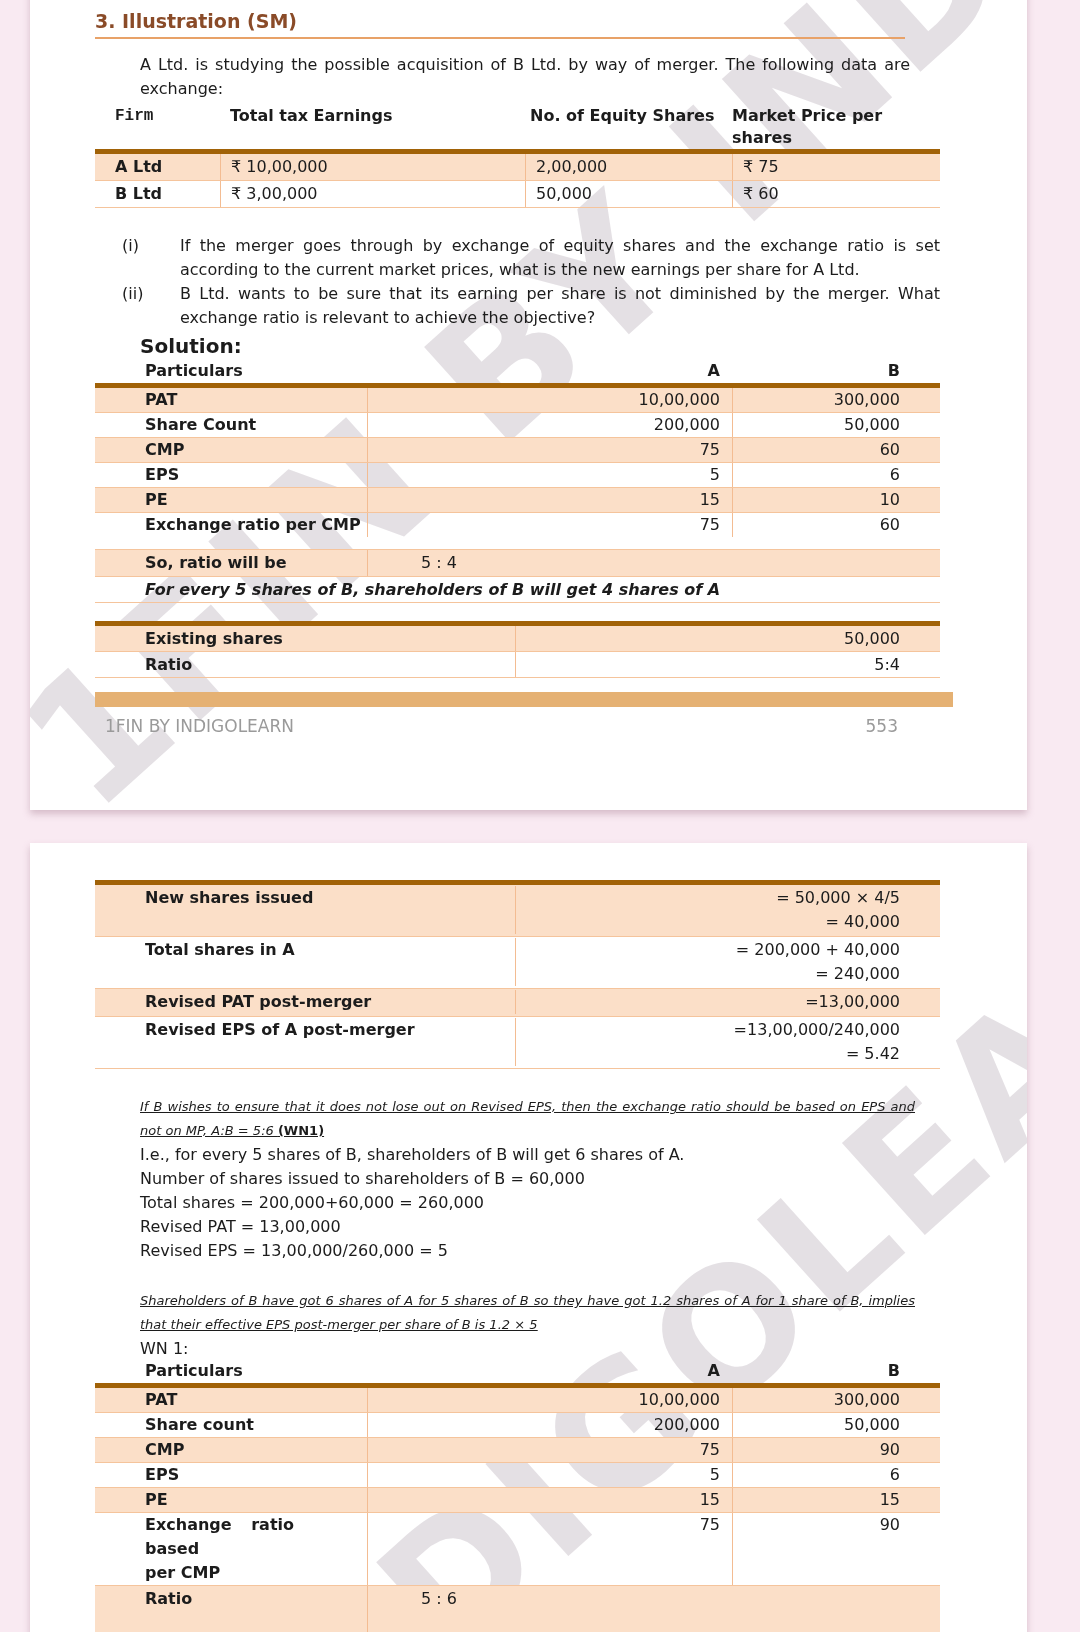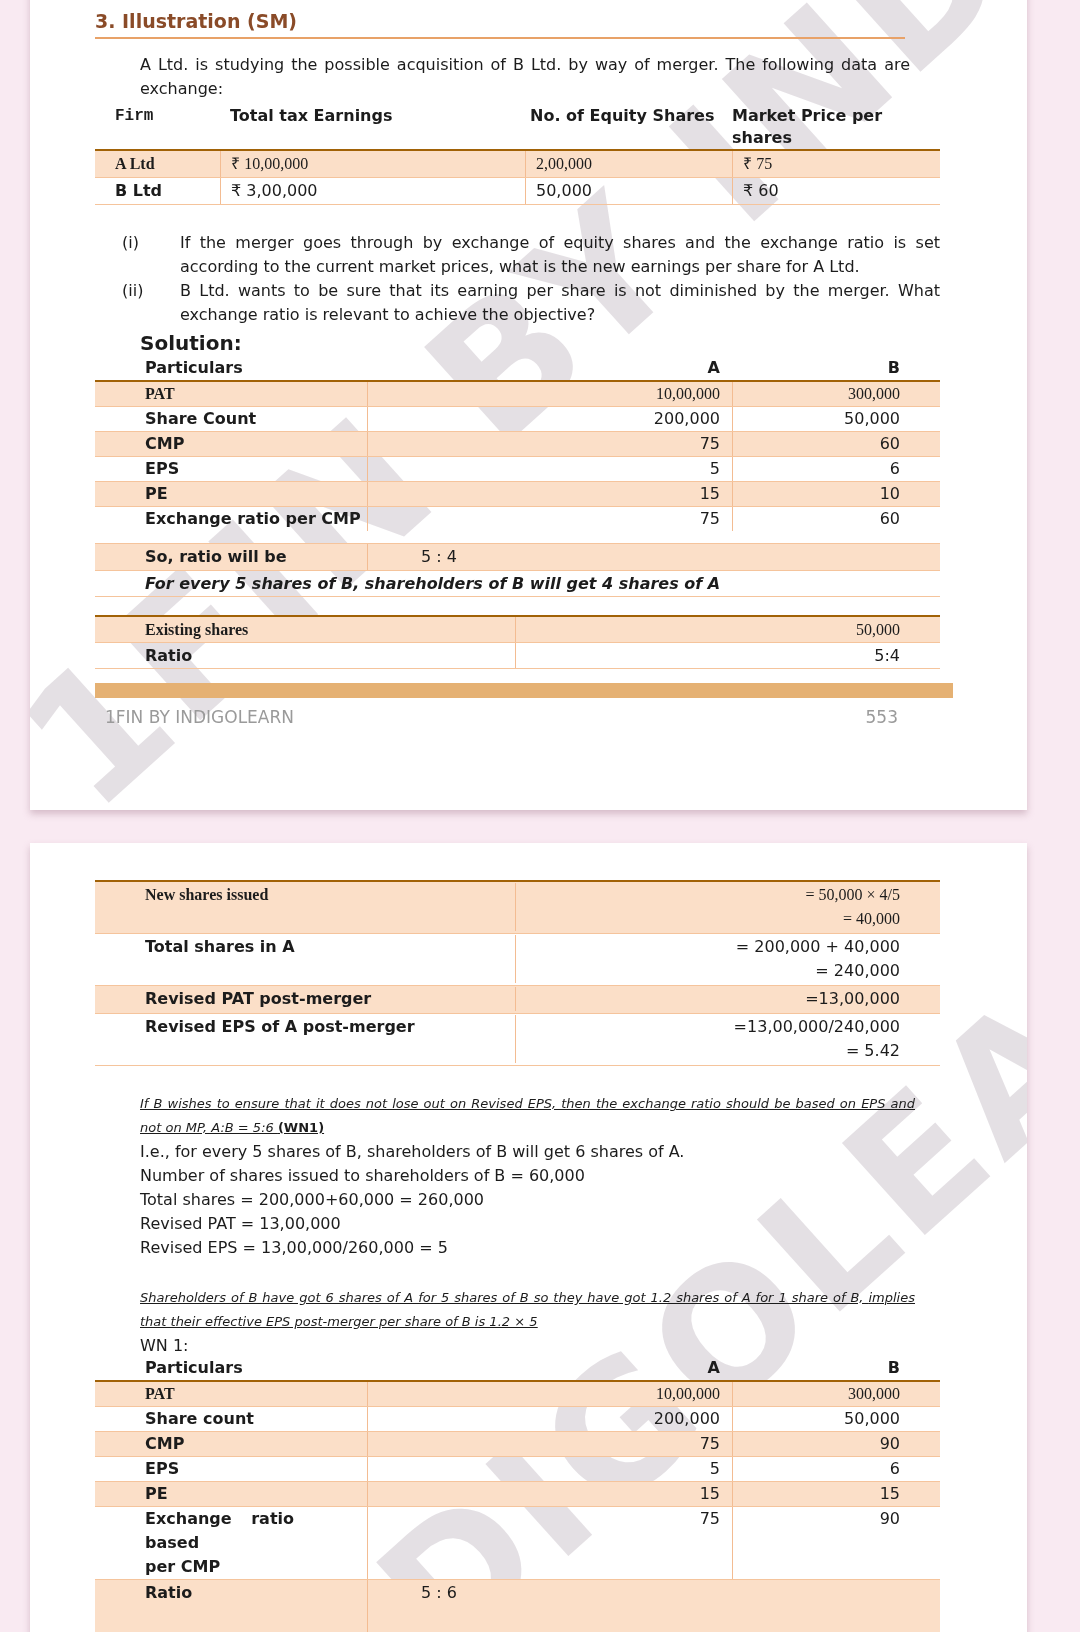--- a/index.html
+++ b/index.html
@@ -19,21 +19,21 @@
     padding-bottom:5px;font-size:19px;font-weight:bold;color:#8a4b28;}
   .intro{margin:14px 30px 0 45px;font-size:16px;line-height:24px;text-align:justify;font-weight:500;}
 
   
   .hl{background:#fbdfc8;}
   .num{text-align:right;padding-right:40px;}
   .numA{text-align:right;padding-right:12px;}
   .lbl{font-weight:bold;padding-left:50px;}
   .grid{display:grid;font-size:16px;}
   .row-line{border-bottom:1px solid #f5c49c;}
-  .top-line{border-top:2px solid #a16207;font-family:Liberation Serif, serif;}
+  .top-line{border-top:5px solid #a16207;}
   .vline{border-left:1px solid #f3bc92;}
 
   
   .firm-grid{grid-template-columns:125px 305px 207px 208px;}
   .firm-head{margin-top:4px;font-weight:bold;line-height:22px;}
   .firm-head .c1{padding-left:20px;font-family:Liberation Mono, monospace;}
   .firm-head .c2{padding-left:10px;}
   .firm-head .c3{padding-left:5px;}
   .firm-row{line-height:26px;}
   .firm-row .c1{font-weight:bold;padding-left:20px;}

